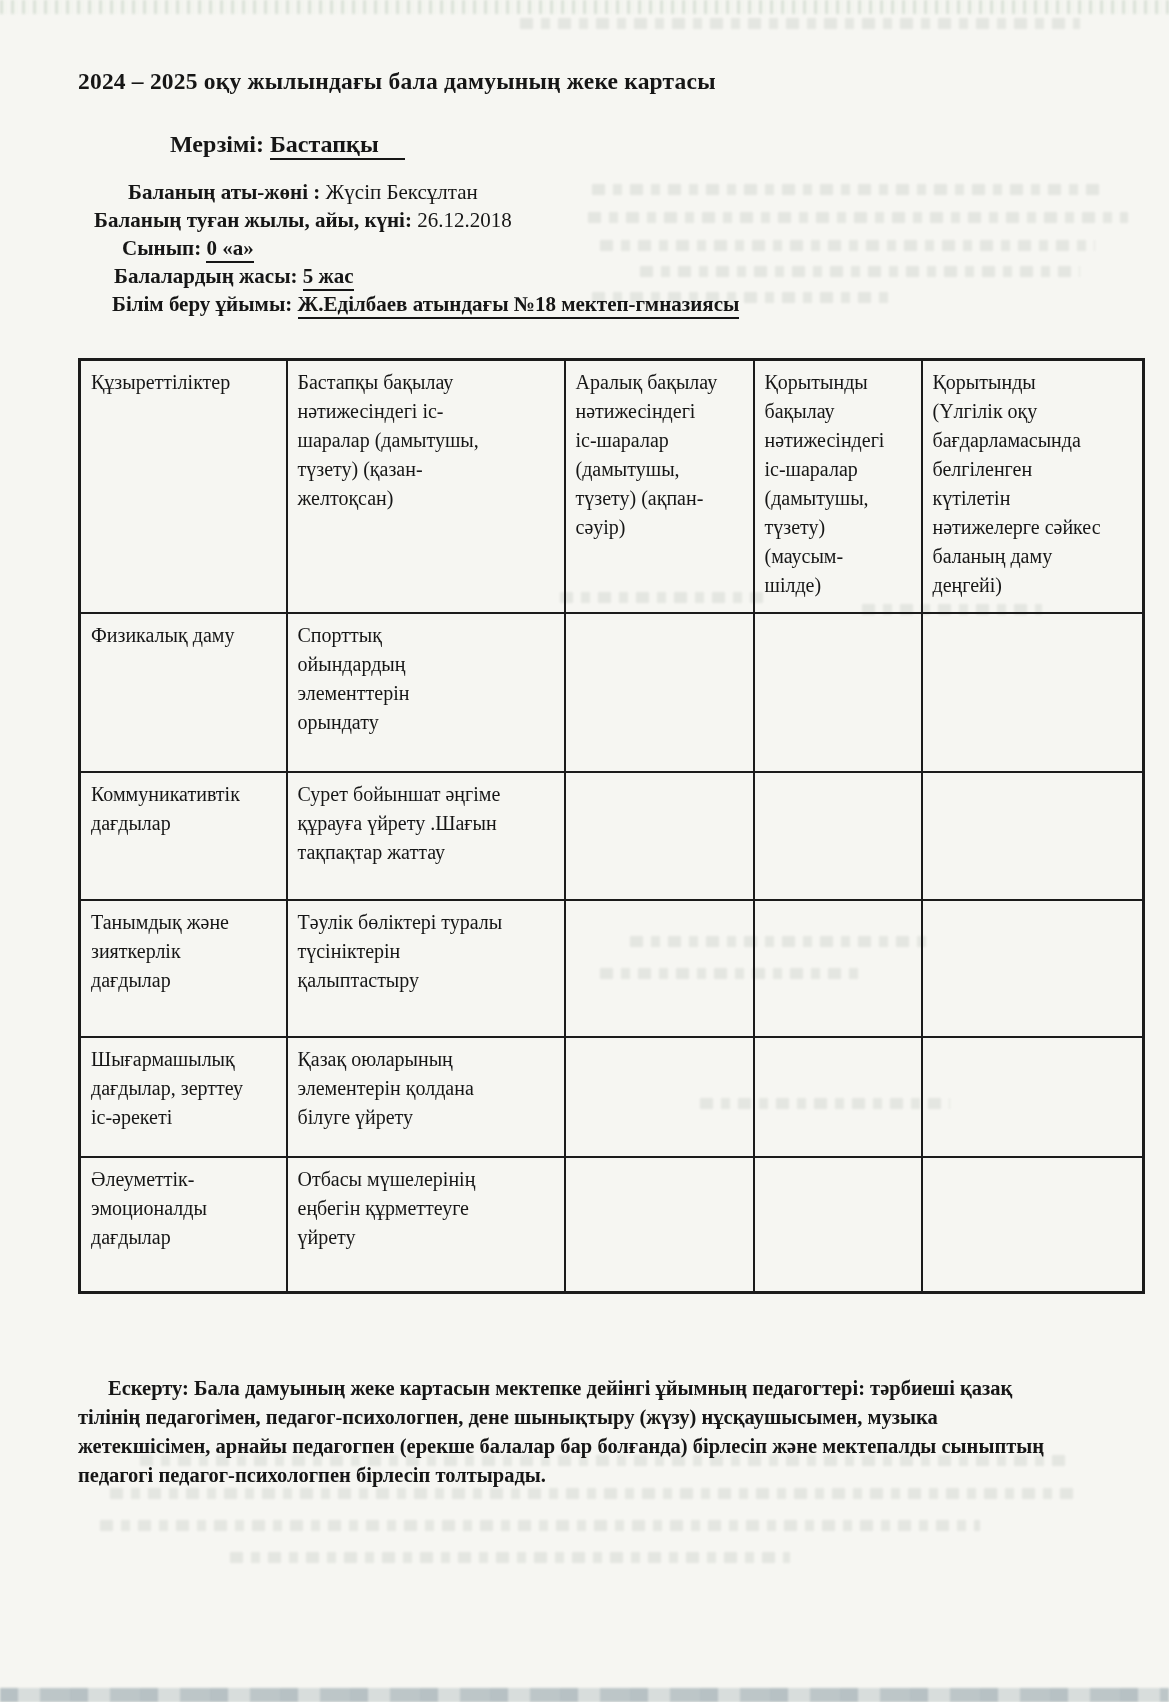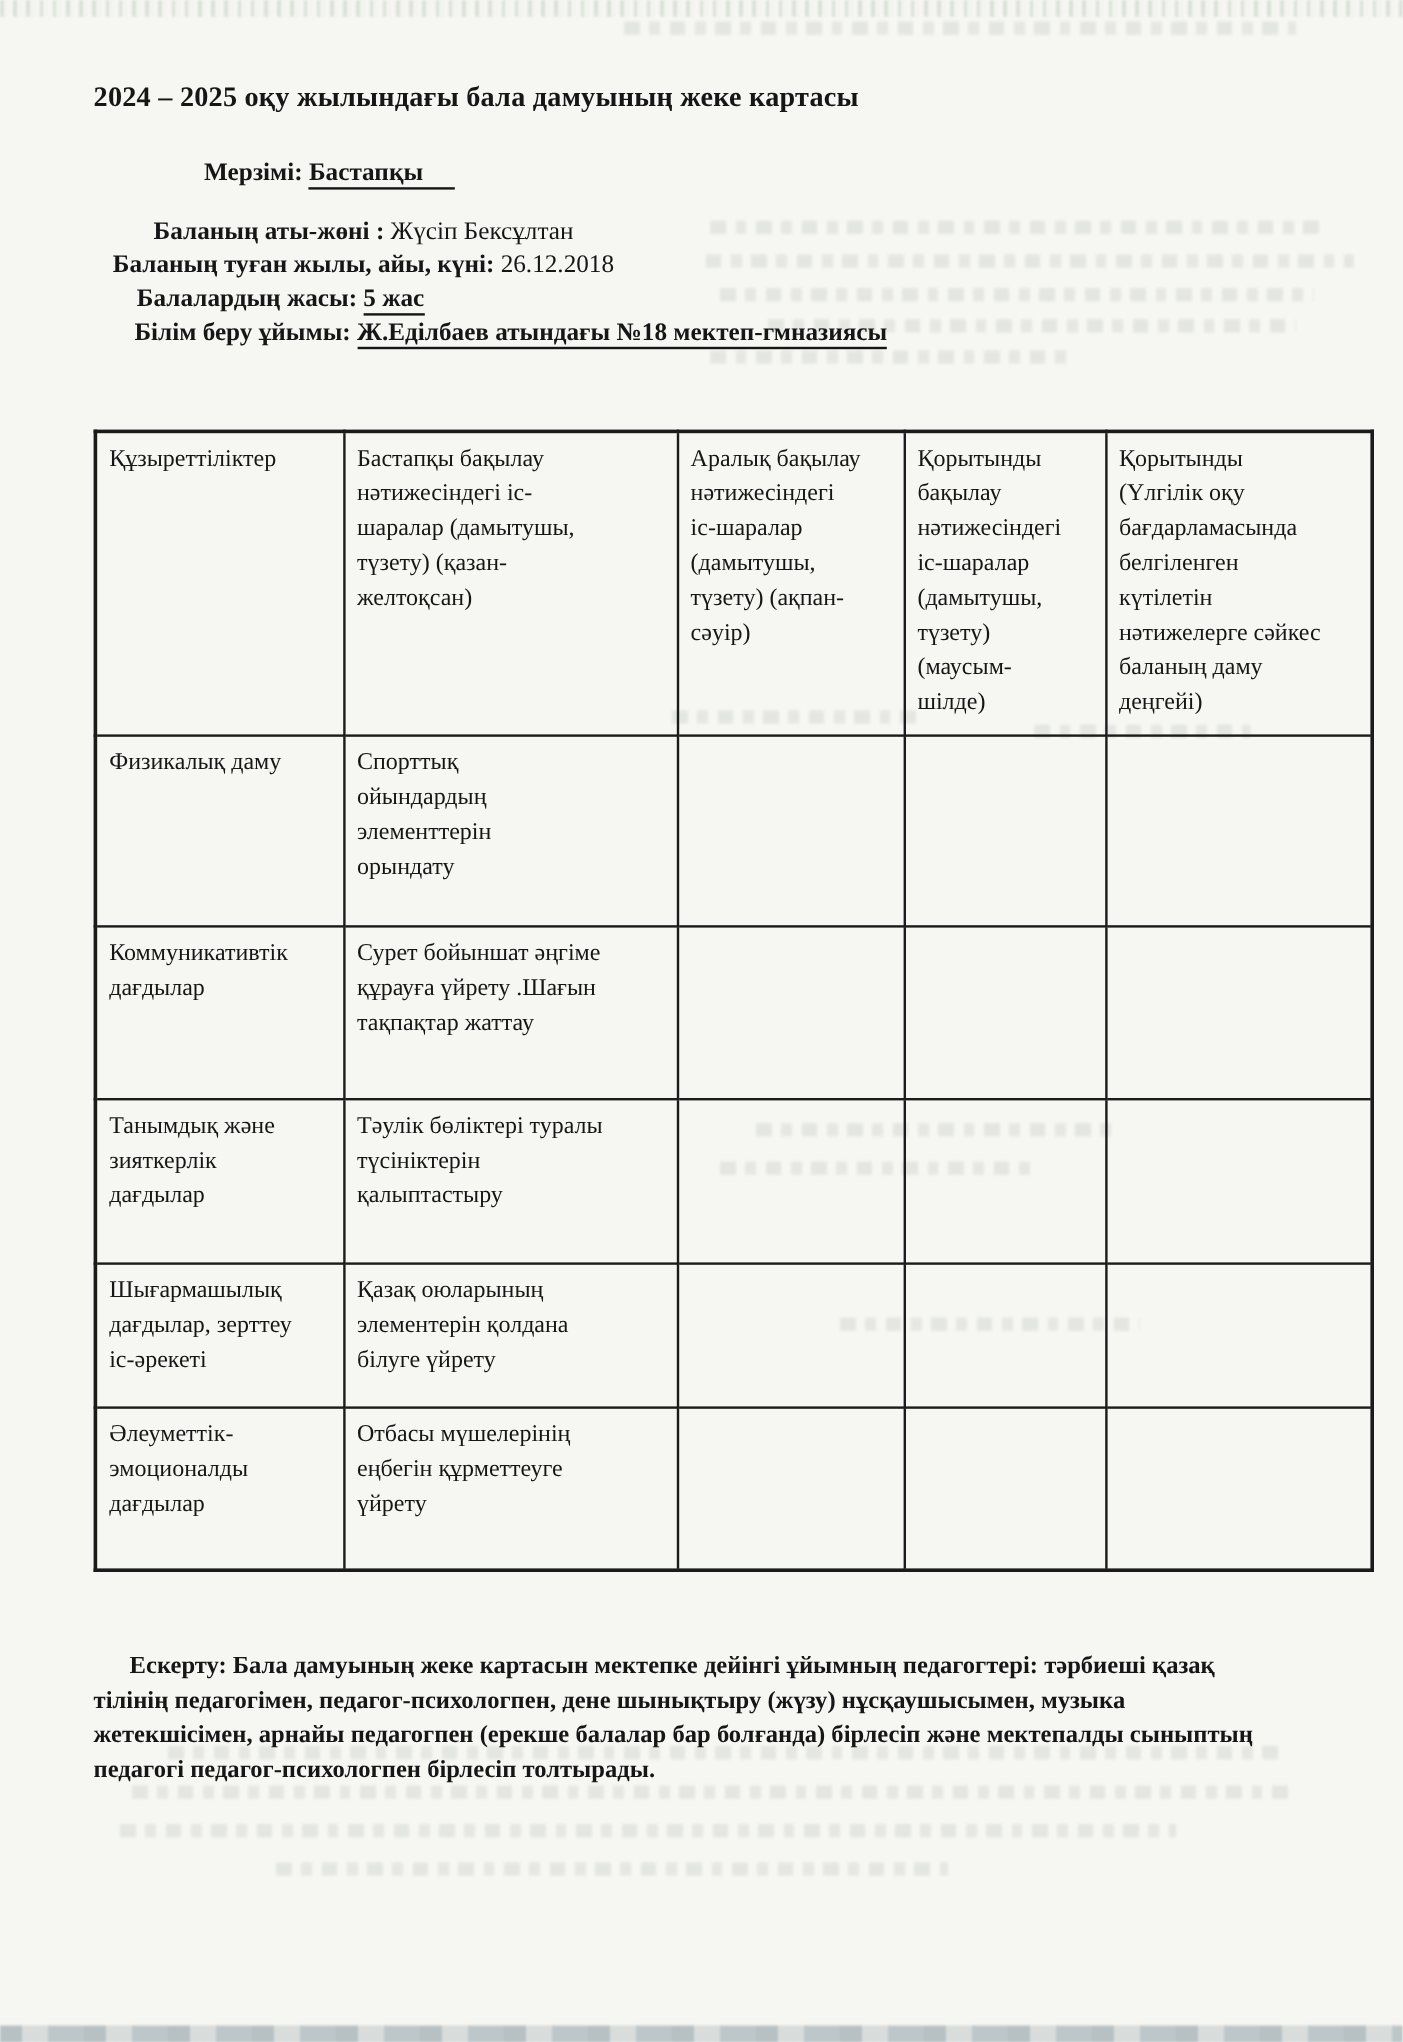--- a/index.html
+++ b/index.html
@@ -31,21 +31,21 @@
   }
 
   .content { position:absolute; left:78px; top:0; width:1064px; }
 
   .doc-title {
     position:absolute; top:68px; left:0; width:1064px;
     padding-right:92px; box-sizing:border-box;
     text-align:left; font-size:23.5px; font-weight:700; letter-spacing:0.2px;
   }
 
-  .period-line { position:absolute; top:131px; left:0; width:1064px; font-size:21px; font-weight:700; }
+  .period-line { position:absolute; top:131px; left:0; width:1064px; font-size:24px; font-weight:700; }
   .period-group { margin-left:92px; }
   .time-group { position:absolute; left:397px; top:0; }
 
   .fields { position:absolute; top:178px; left:0; width:1064px; font-size:21px; }
   .field-line { line-height:28px; font-weight:700; }
   .f1 { margin-left:50px; }
   .f2 { margin-left:16px; }
   .f3 { margin-left:44px; }
   .f4 { margin-left:36px; }
   .f5 { margin-left:34px; }
@@ -63,21 +63,21 @@
   .dev-table th, .dev-table td {
     border:2px solid #1b1b1b;
     vertical-align:top; text-align:left;
     padding:7px 6px 4px 10px;
     font-size:20px; font-weight:400; line-height:29px;
     white-space:pre-line;
     overflow:hidden;
   }
   .dev-table tr.hdr   { height:253px; }
   .dev-table tr.r0    { height:159px; }
-  .dev-table tr.r1    { height:144px; }
+  .dev-table tr.r1    { height:128px; }
   .dev-table tr.r2    { height:137px; }
   .dev-table tr.r3    { height:120px; }
   .dev-table tr.r4    { height:136px; }
 
   .note {
     position:absolute; top:1374px; left:0; width:1036px;
     font-size:20.5px; font-weight:700; line-height:29px;
     white-space:pre-line; text-indent:30px;
   }
 </style>
@@ -117,20 +117,24 @@
     </div>
 
     <div class="fields">
       <div class="field-line f1">
         <span>Баланың аты-жөні :</span>
         <span class="val-plain">Жүсіп Бексұлтан</span>
       </div>
       <div class="field-line f2">
         <span>Баланың туған жылы, айы, күні:</span>
         <span class="val-plain">26.12.2018</span>
+      </div>
+      <div class="field-line f3">
+        <span>Сынып:</span>
+        <span class="u">0 «а»</span>
       </div>
       <div class="field-line f4">
         <span>Балалардың жасы:</span>
         <span class="u">5 жас</span>
       </div>
       <div class="field-line f5">
         <span>Білім беру ұйымы:</span>
         <span class="u">Ж.Еділбаев атындағы №18 мектеп-гмназиясы</span>
       </div>
     </div>

